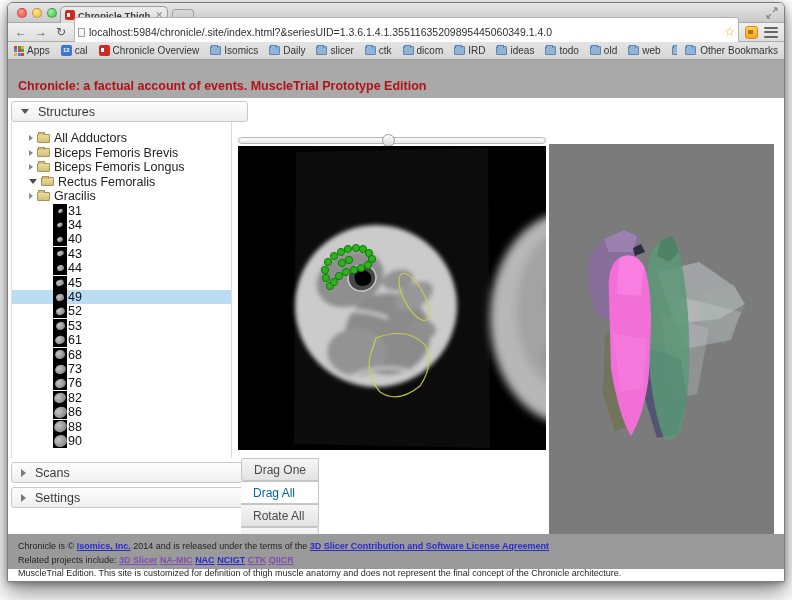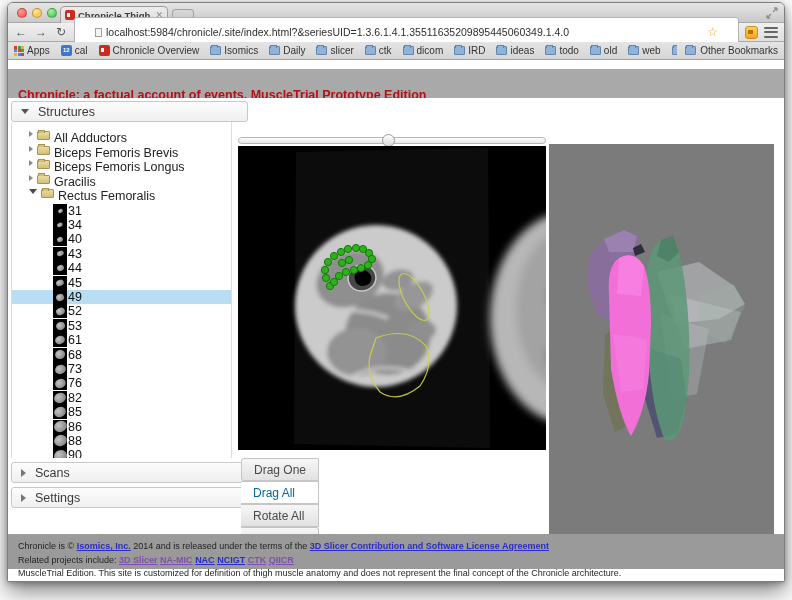--- a/index.html
+++ b/index.html
@@ -29,21 +29,21 @@
                  background:linear-gradient(#d8d8d8,#c6c6c6); border:1px solid #a2a2a2; border-bottom:none;
                  border-radius:4px 4px 0 0; }
   .fullscreen-ic { position:absolute; right:6px; top:4px; width:12px; height:12px; opacity:.65; }
 
   
   .toolbar { position:absolute; left:0; top:20px; width:100%; height:19px;
              background:linear-gradient(#f0f0f0,#dedede); border-bottom:1px solid #ababab;
              display:flex; align-items:center; padding:0 6px; gap:6px; }
   .nav-btn { font-size:12px; color:#555; line-height:1; width:14px; text-align:center; }
   .urlbox { flex:1; height:30px; background:#fff; border:1px solid #b3b3b3; border-radius:3px;
-            display:flex; align-items:center; padding:0 20px; gap:4px; overflow:hidden; }
+            display:flex; align-items:center; padding:0 3px; gap:4px; overflow:hidden; }
   .doc-ic { width:7px; height:9px; border:1px solid #9f9f9f; background:#f4f4f4; flex:none; }
   .url-text { font-size:10.5px; color:#2e2e2e; white-space:nowrap; overflow:hidden; flex:1; }
   .star { font-size:12px; color:#e7ad27; line-height:12px; flex:none; }
   .ext-ic { width:13px; height:13px; background:linear-gradient(#ffd34d,#f5a623); border:1px solid #cf8b1d;
             border-radius:3px; flex:none; position:relative; }
   .ext-ic::after{ content:""; position:absolute; left:2px; top:3px; width:5px; height:4px; background:#b96f12; }
   .menu-ic { width:14px; height:11px; flex:none; display:flex; flex-direction:column; justify-content:space-between; }
   .menu-ic i { display:block; height:2px; background:#666; border-radius:1px; }
 
   
@@ -68,34 +68,34 @@
        linear-gradient(#4285f4,#4285f4) 3.5px 7px/3px 3px no-repeat,
        linear-gradient(#e23b2e,#e23b2e) 7px 7px/3px 3px no-repeat; }
   .bm-ic.calendar-12 { width:11px; height:11px; background:#3b77d2; color:#fff; font-size:6px; font-weight:bold;
                        text-align:center; line-height:11px; border-radius:2px; }
   .bm-ic.chronicle { width:11px; height:11px; background:#cf2a20; border-radius:2px; position:relative; }
   .bm-ic.chronicle::after{ content:""; position:absolute; left:2px; top:3px; width:3px; height:4px; background:#fff; }
   .other-bm { display:flex; align-items:center; gap:4px; flex:none; margin-left:8px; }
 
   
   .viewport { position:absolute; left:0; top:57px; width:100%; height:523px; background:#fff; }
-  .banner { position:absolute; left:0; top:9px; width:100%; height:38px; background:#a9a9a9; }
+  .banner { position:absolute; left:0; top:0; width:100%; height:38px; background:#a9a9a9; }
   .banner-text { position:absolute; left:10px; top:19px; font-size:12.5px; font-weight:bold; color:#b01215; }
 
   .content { position:absolute; left:0; top:38px; width:100%; height:436px; background:#fff; }
 
   
   .acc-header { position:absolute; left:3px; width:237px; height:21px; background:linear-gradient(#fdfdfd,#efefef);
                 border:1px solid #c8c8c8; border-radius:3px; display:flex; align-items:center; gap:9px;
                 padding:0 0 0 9px; font-size:12.5px; color:#3a3a3a; }
   .tri-right { width:0; height:0; border-left:5px solid #777; border-top:4px solid transparent; border-bottom:4px solid transparent; flex:none; }
   .tri-down { width:0; height:0; border-top:5px solid #555; border-left:4px solid transparent; border-right:4px solid transparent; flex:none; }
   .tree-panel { position:absolute; left:3px; top:24px; width:221px; height:336px; background:#fff;
                 border-left:1px solid #ddd; border-right:1px solid #ddd; overflow:hidden; padding-top:9px; }
-  .tree-row { height:14.5px; display:flex; gap:4px; padding-left:17px; }
+  .tree-row { height:14.5px; display:flex; align-items:center; gap:4px; padding-left:17px; }
   .tree-folder-ic { width:13px; height:9px; background:linear-gradient(#e9dca4,#d3bf76); border:1px solid #a89352;
                     border-radius:1px; position:relative; flex:none; }
   .tree-folder-ic::before{ content:""; position:absolute; left:0; top:-2.5px; width:5px; height:2px;
                     background:#d3bf76; border:1px solid #a89352; border-bottom:none; }
   .tree-lb { font-size:12.5px; color:#222; white-space:nowrap; }
   .t-col { width:0;height:0;border-left:4px solid #8a8a8a;border-top:3.5px solid transparent;border-bottom:3.5px solid transparent;flex:none; }
   .t-exp { width:0;height:0;border-top:5px solid #4a4a4a;border-left:4px solid transparent;border-right:4px solid transparent;flex:none; }
   .slice-row { height:14.4px; display:flex; align-items:center; padding-left:41px; }
   .slice-row.sel { background:#b9def4; }
   .thumb { width:14px; height:14px; background:#000; display:flex; align-items:center; justify-content:center; flex:none; }
@@ -251,29 +251,29 @@
                 <span class="t-col"></span>
                 <span class="tree-folder-ic"></span>
                 <span class="tree-lb">Biceps Femoris Brevis</span>
               </div>
               <div class="tree-row">
                 <span class="t-col"></span>
                 <span class="tree-folder-ic"></span>
                 <span class="tree-lb">Biceps Femoris Longus</span>
               </div>
               <div class="tree-row">
+                <span class="t-exp"></span>
+                <span class="tree-folder-ic"></span>
+                <span class="tree-lb">Rectus Femoralis</span>
+              </div>
+              <div class="tree-row">
                 <span class="t-col"></span>
                 <span class="tree-folder-ic"></span>
                 <span class="tree-lb">Gracilis</span>
               </div>
-              <div class="tree-row">
-                <span class="t-exp"></span>
-                <span class="tree-folder-ic"></span>
-                <span class="tree-lb">Rectus Femoralis</span>
-              </div>
             </div>
           <div id="slices">
               <div class="slice-row">
                 <span class="thumb">
                   <i style="width: 5px; height: 4px;"></i>
                 </span>
                 <span class="slice-lb">31</span>
               </div>
               <div class="slice-row">
                 <span class="thumb">
@@ -345,26 +345,20 @@
                 <span class="thumb">
                   <i style="width: 11px; height: 9.4px;"></i>
                 </span>
                 <span class="slice-lb">76</span>
               </div>
               <div class="slice-row">
                 <span class="thumb">
                   <i style="width: 11.5px; height: 9.85px;"></i>
                 </span>
                 <span class="slice-lb">82</span>
-              </div>
-              <div class="slice-row">
-                <span class="thumb">
-                  <i style="width: 12px; height: 10.3px;"></i>
-                </span>
-                <span class="slice-lb">85</span>
               </div>
               <div class="slice-row">
                 <span class="thumb">
                   <i style="width: 12.5px; height: 10.75px;"></i>
                 </span>
                 <span class="slice-lb">86</span>
               </div>
               <div class="slice-row">
                 <span class="thumb">
                   <i style="width: 13px; height: 11.2px;"></i>

